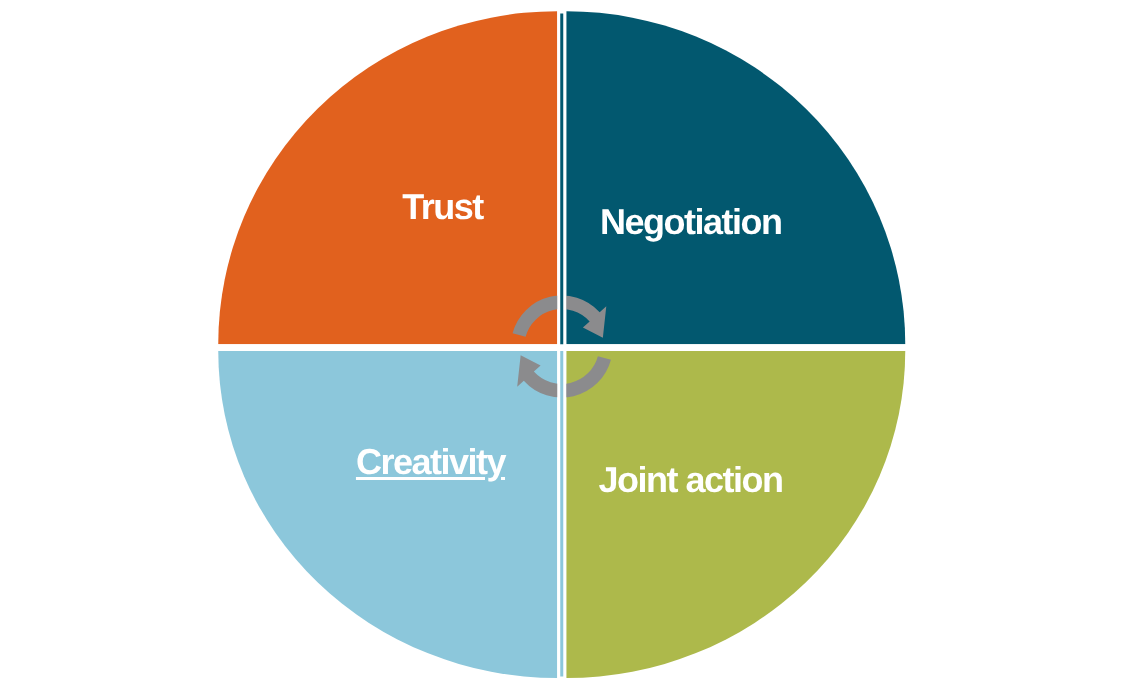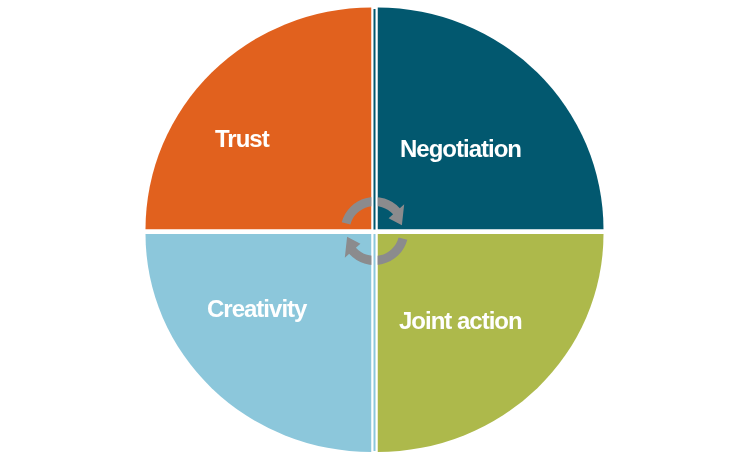--- a/index.html
+++ b/index.html
@@ -31,21 +31,21 @@
   .sliver-bottom { fill: var(--light_blue); }
   .label {
     position: absolute;
     color: var(--label_text, #ffffff);
     font-size: 24px;
     font-weight: bold;
     letter-spacing: -1px;
     line-height: 26px;
     white-space: nowrap;
   }
-  .label.centered { }
+  .label.centered { text-align: center; }
 </style>
 </head>
 <body>
 
 <div class="stage">
 
   <svg class="diagram-svg" width="750" height="465" viewBox="0 0 750 465">
 
     <path class="quad-tl" d="M 371.5 229.5 L 145.5 229.5 A 226 222 0 0 1 371.5 7.5 Z"></path>
     <path class="quad-tr" d="M 377.5 229.5 L 377.5 7.5 A 226 222 0 0 1 603.5 229.5 Z"></path>
@@ -77,17 +77,17 @@
     <rect class="sliver-top" x="373.5" y="9" width="2" height="220.5"></rect>
     <rect class="sliver-bottom" x="373.5" y="234" width="2" height="217"></rect>
   </svg>
 
   <div class="label centered" style="left:215px; top:126px; width:160px;">
     <div>Trust</div>
   </div>
 
   <div class="label" style="left:400px; top:136px;">Negotiation</div>
 
-  <div class="label centered" style="left:207px; top:296px; width:160px;">Creativity</div>
+  <div class="label centered" style="left:207px; top:296px; width:160px;text-decoration:underline;">Creativity</div>
 
   <div class="label" style="left:399px; top:308px;">Joint action</div>
 
 </div>
 
 </body></html>

